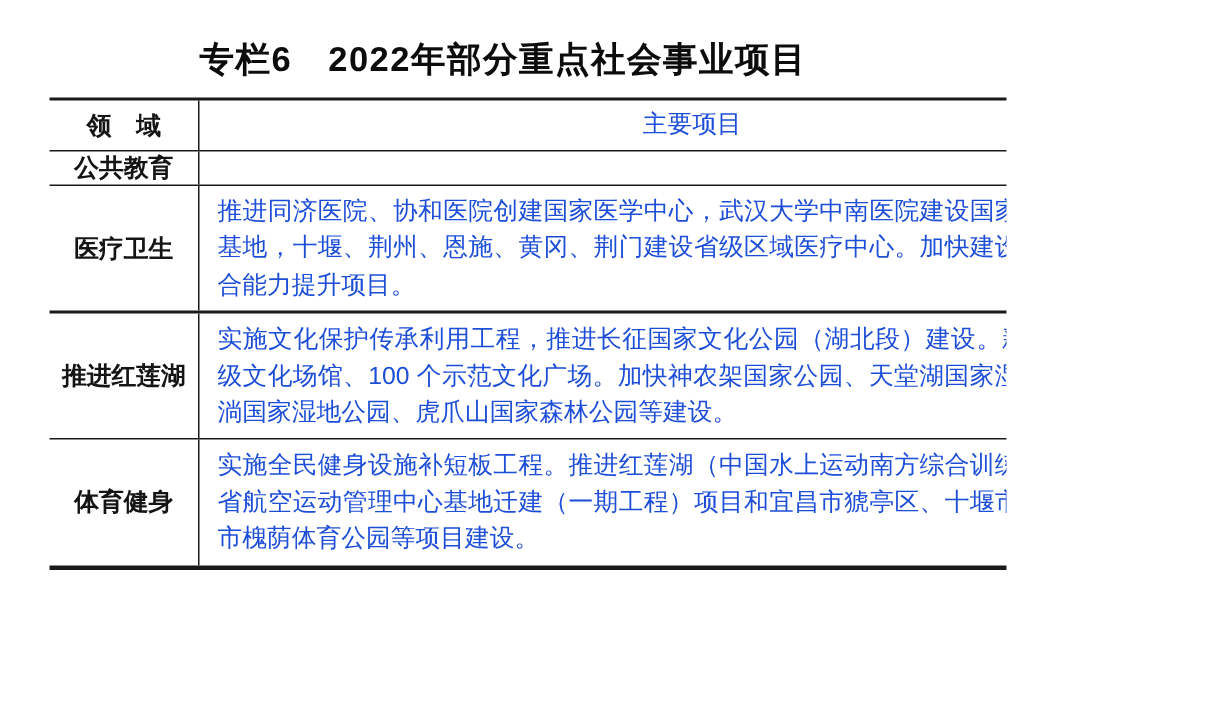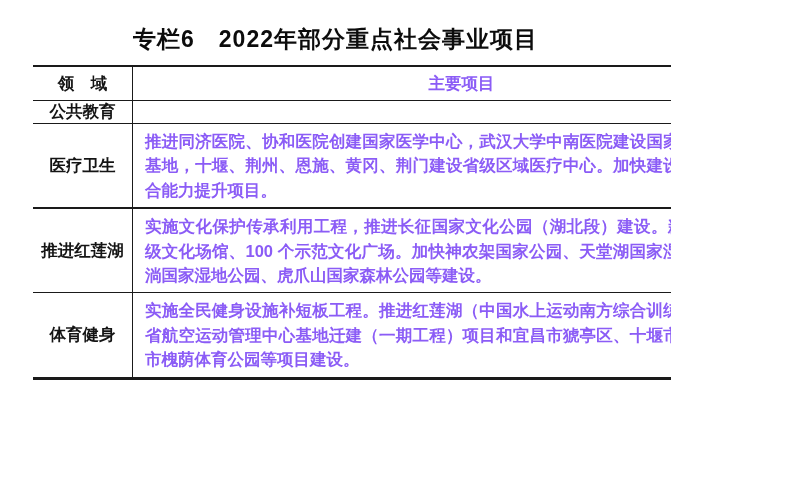--- a/index.html
+++ b/index.html
@@ -52,23 +52,23 @@
     font-size: 16.5px;
     font-weight: bold;
     color: #141414;
     box-sizing: border-box;
     text-align: center;
   }
   .cell-projects {
     flex: 1;
     padding: 5px 10px 5px 12px;
     font-size: 16.5px;
-    font-weight: bold;
+    font-weight: normal;
     line-height: 24.4px;
-    color: #8b5cf6;
+    color: #1d4ed8;
     text-align: justify;
     box-sizing: border-box;
   }
   .header-row {
     height: 34px;
   }
   .header-row .cell-projects {
     display: flex;
     align-items: center;
     justify-content: center;

